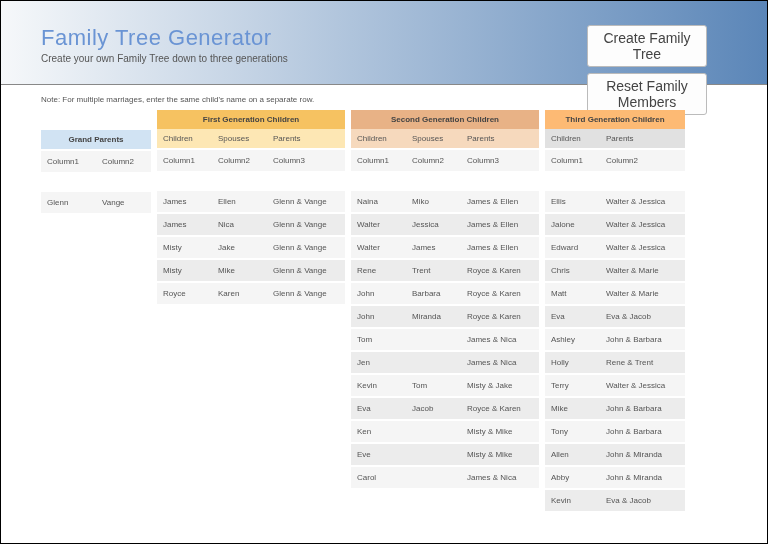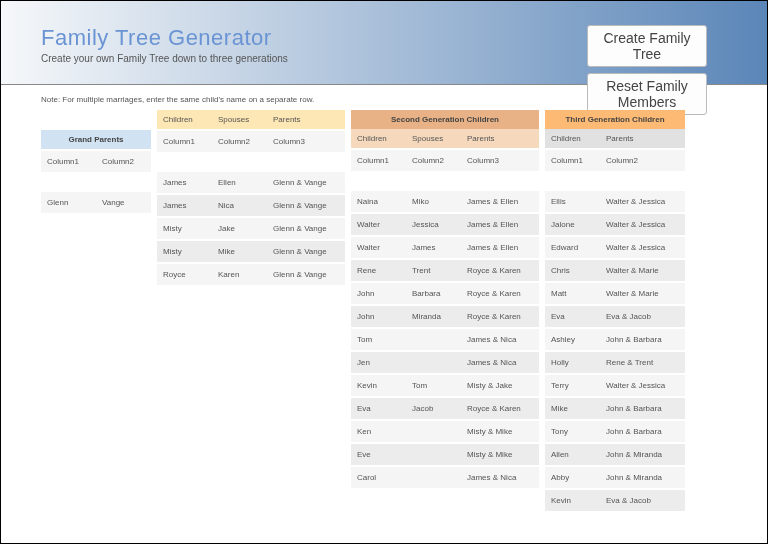--- a/index.html
+++ b/index.html
@@ -122,20 +122,21 @@
       <div class="rowgroup stripe" id="gp-rows">
           <div class="row">
             <span>Glenn</span>
             <span>Vange</span>
           </div>
         </div>
     </div>
   </div>
 
   <div class="section g1">
+    <div class="sec-title">First Generation Children</div>
     <div class="subhead">
       <span>Children</span>
       <span>Spouses</span>
       <span>Parents</span>
     </div>
     <div class="col-row-wrap">
       <div class="row">
         <span>Column1</span>
         <span>Column2</span>
         <span>Column3</span>

